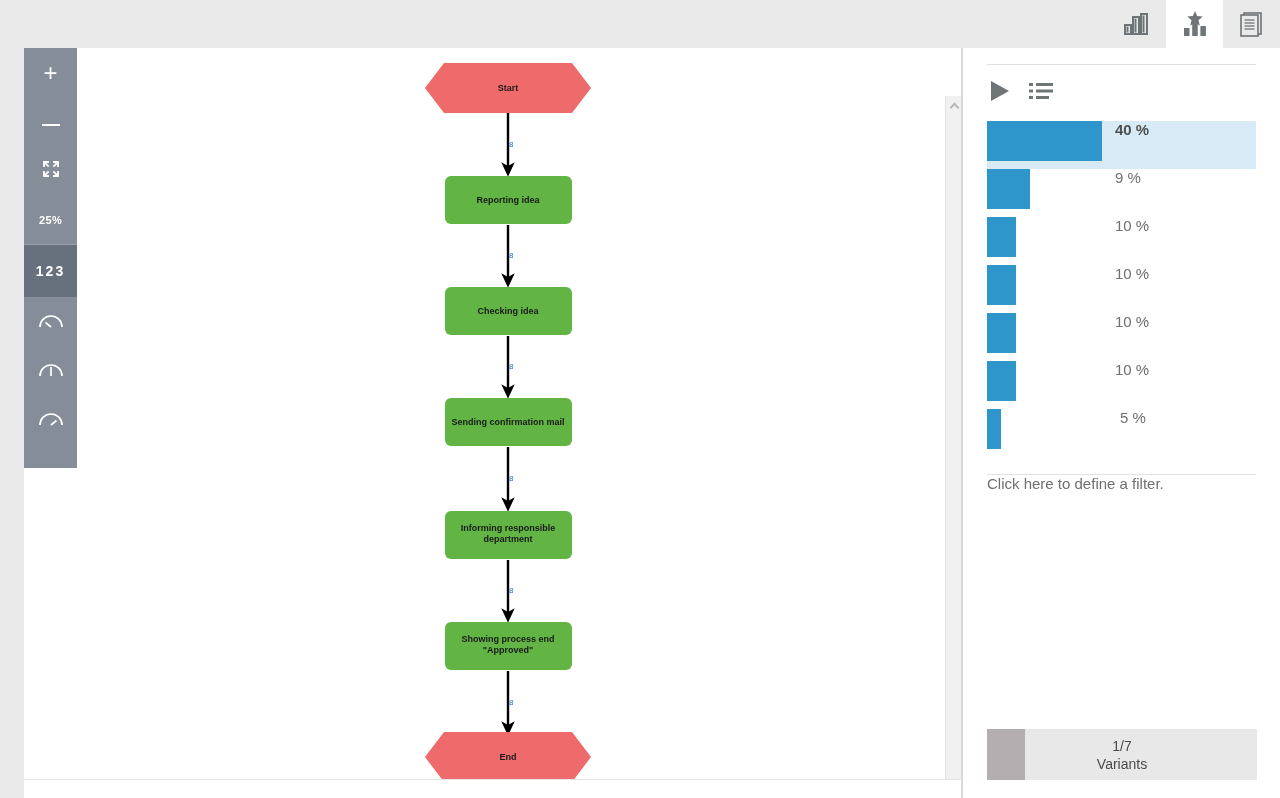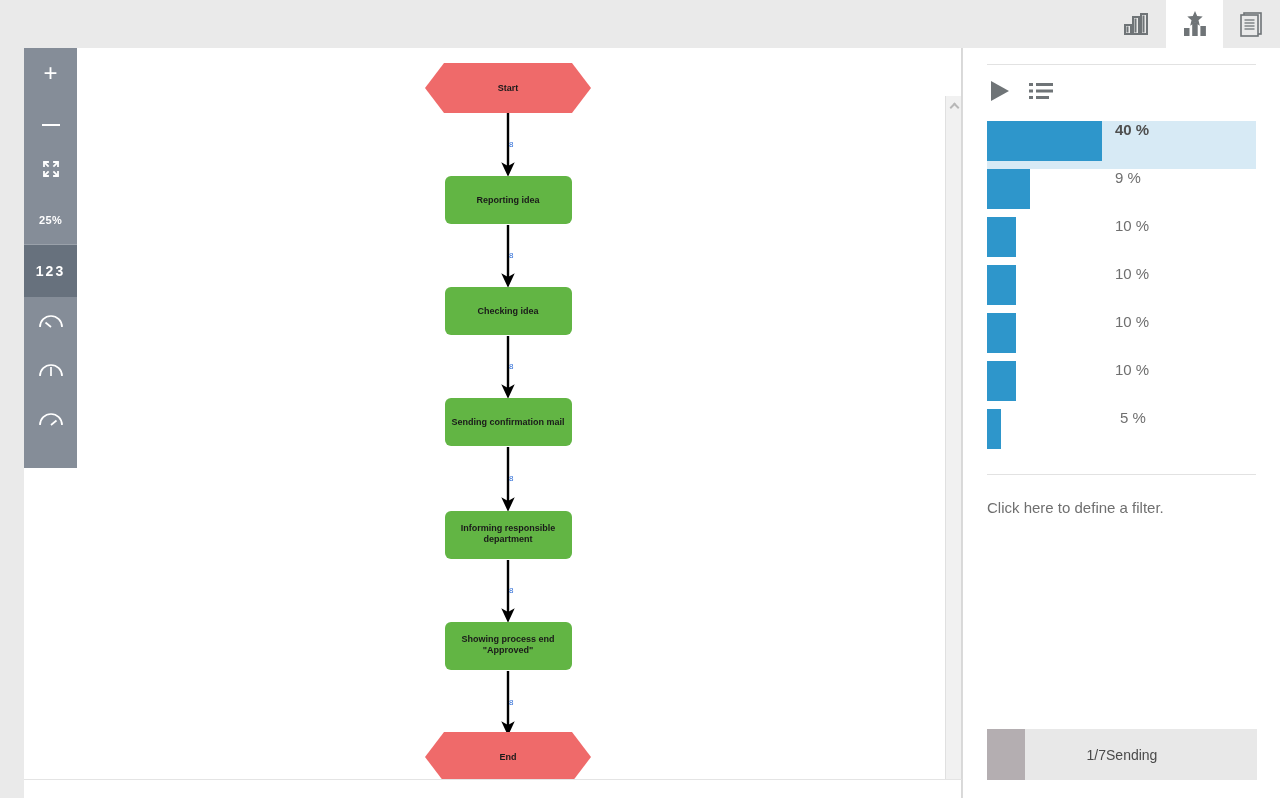--- a/index.html
+++ b/index.html
@@ -196,21 +196,20 @@
     font-weight: bold;
     color: #4f4f4f;
   }
 
   .panel-rule2 {
     margin-top: 17px;
     height: 1px;
     background: #e2e2e2;
   }
   .filter-text {
-    margin-top: 24px;
     font-size: 15px;
     color: #6f6f6f;
   }
 
   
   .stats {
     position: absolute;
     left: 24px;
     bottom: 18px;
     width: 270px;
@@ -228,21 +227,21 @@
   .stat .fill {
     position: absolute;
     left: 0; top: 0; bottom: 0;
     background: #b4aeb1;
   }
   .stat .txt {
     position: relative;
     z-index: 2;
     height: 51px;
     display: flex;
-    flex-direction: row;
+    flex-direction: column;
     align-items: center;
     justify-content: center;
     color: #4a4a4a;
     font-size: 14px;
     line-height: 18px;
   }
 
   .node-text {
     font-family: "Liberation Sans", sans-serif;
     font-size: 9px;
@@ -504,20 +503,20 @@
 
     <div class="panel-rule2"></div>
 
     <div class="filter-text">Click here to define a filter.</div>
 
     <div class="stats">
       <div class="stat">
         <div class="fill" style="width:14%"></div>
         <div class="txt">
           <span>1/7</span>
-          <span>Sending</span>
+          <span>Variants</span>
         </div>
       </div>
     </div>
 
   </div>
 
 </div>
 
 </body></html>

